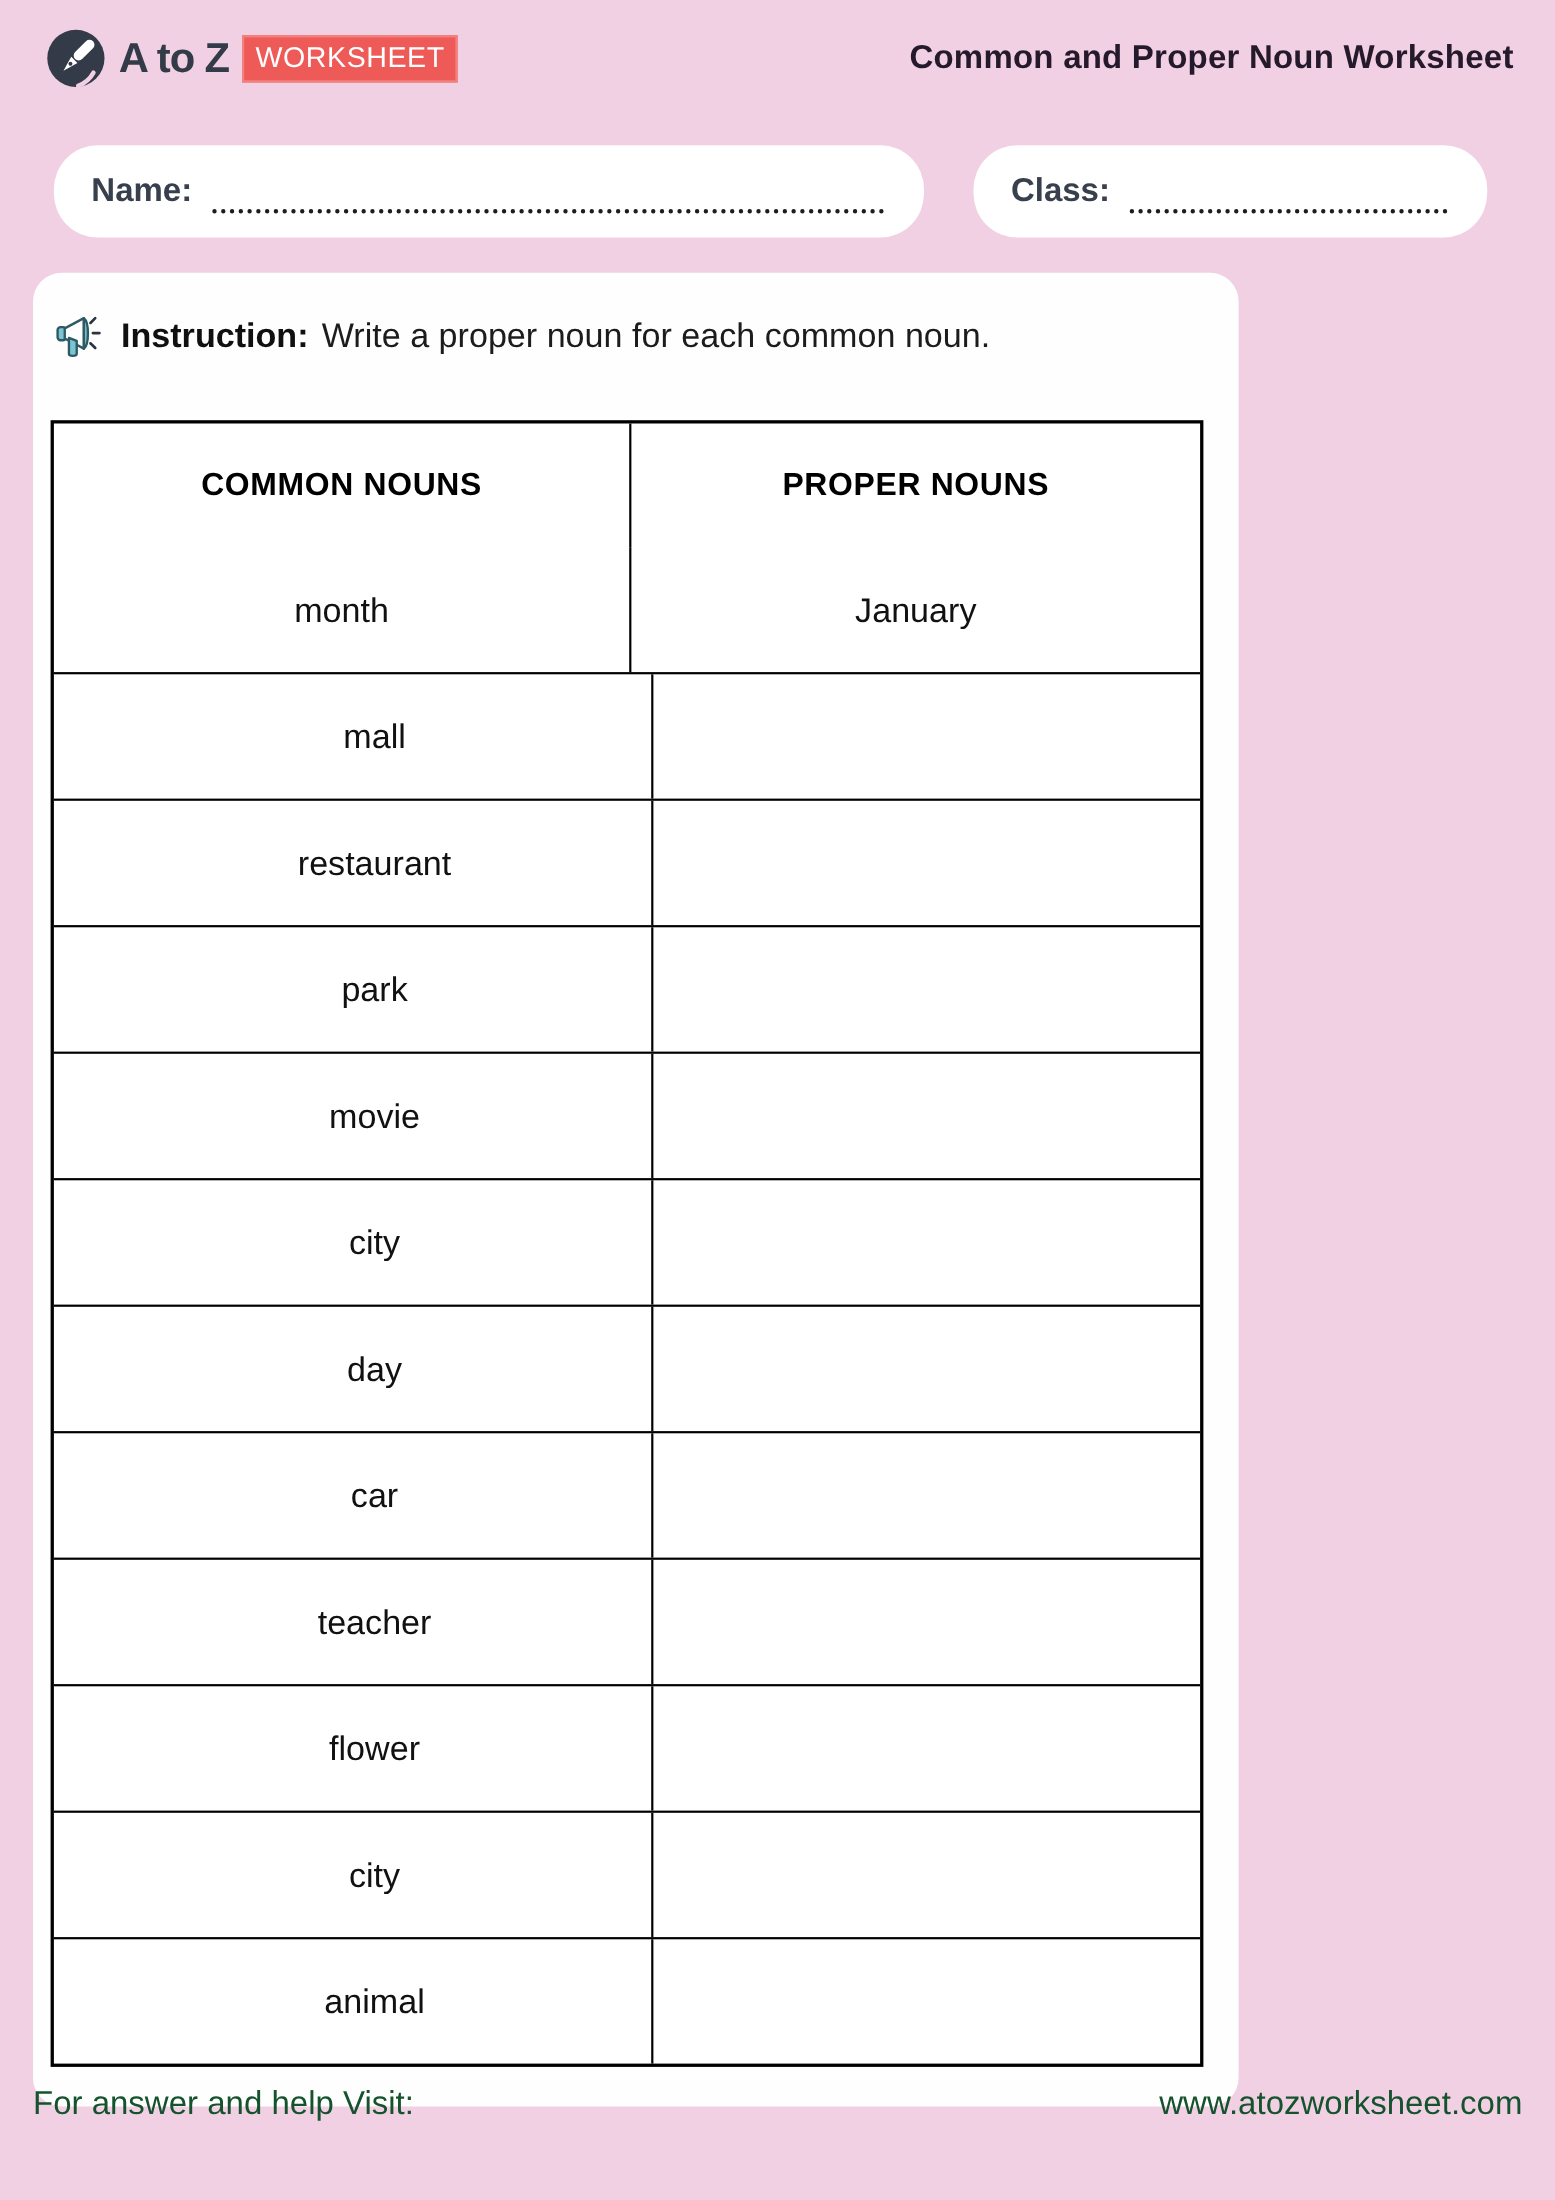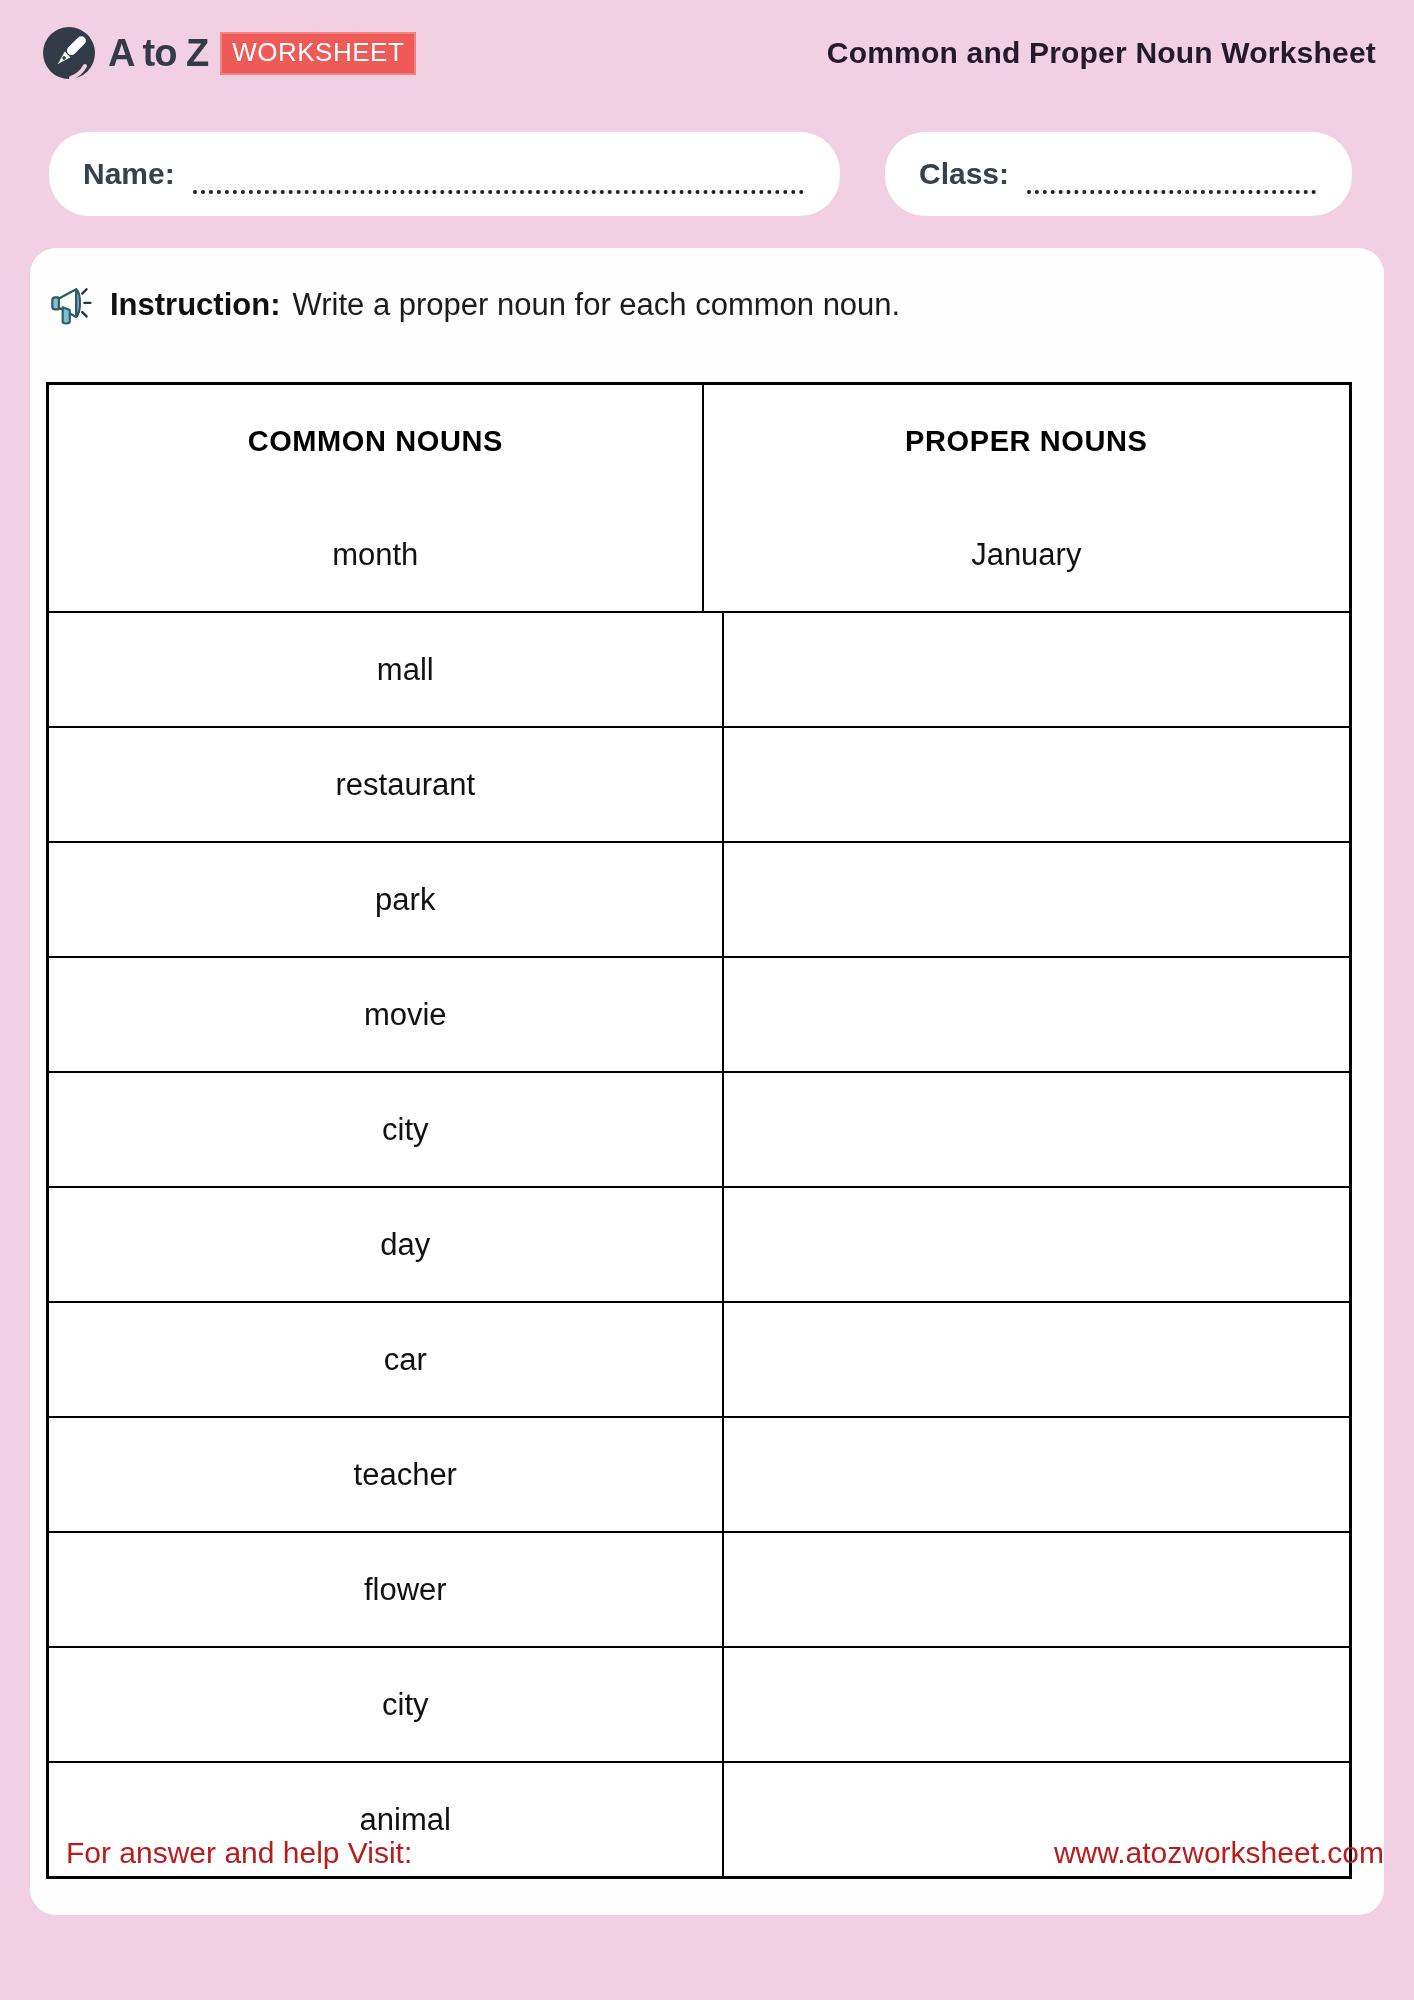--- a/index.html
+++ b/index.html
@@ -66,21 +66,21 @@
     border-bottom: 4px dotted #1d1d1d;
     align-self: flex-end;
     margin-bottom: 22px;
     cursor: text;
   }
 
   
   .panel {
     position: absolute;
     top: 248px; left: 30px;
-    width: 1354px; height: 1667px;
+    width: 1096px; height: 1667px;
     background: #fffefe;
     border-radius: 26px;
   }
   .instruction {
     display: flex; align-items: center;
     padding: 32px 0 0 18px;
     font-size: 31px;
   }
   .mega-icon { width: 50px; height: 50px; margin-right: 12px; flex: none; }
   .instr-label { font-weight: 700; color: #101010; }
@@ -105,23 +105,23 @@
   }
   .cell.col2 { border-left: 2px solid #000; }
   .cell.head {
     font-size: 29px; font-weight: 700; color: #000;
     letter-spacing: 0.6px;
   }
 
   
   .footer {
     position: absolute;
-    top: 1836px; left: 30px; right: 30px;
+    top: 1896px; left: 30px; right: 30px;
     display: flex; justify-content: space-between; align-items: center;
-    font-size: 30px; color: #b91c1c; margin-left: 36px;
+    font-size: 30px; color: #14532d;
   }
   .footer-help { font-weight: 500; }
   .footer-site { font-weight: 400; text-align: right; }
 </style>
 </head>
 <body>
 
 <div class="page">
 
   <div class="header">

